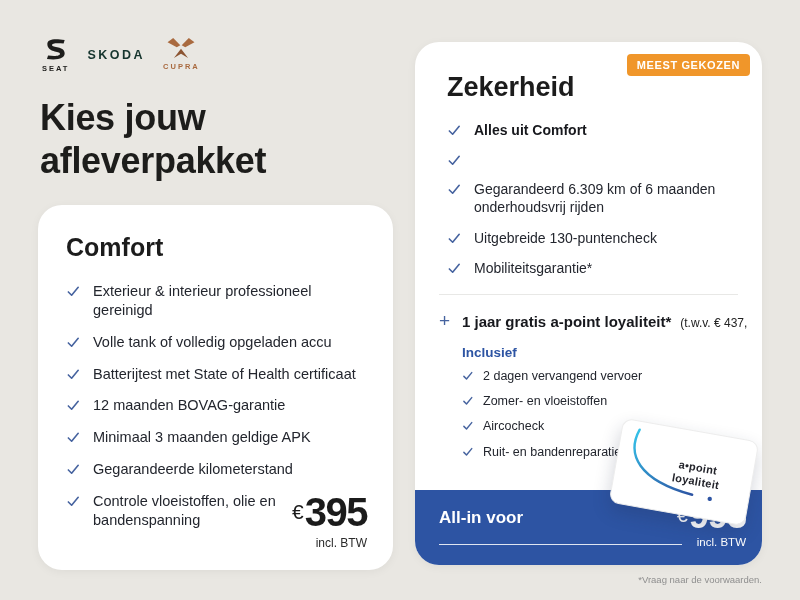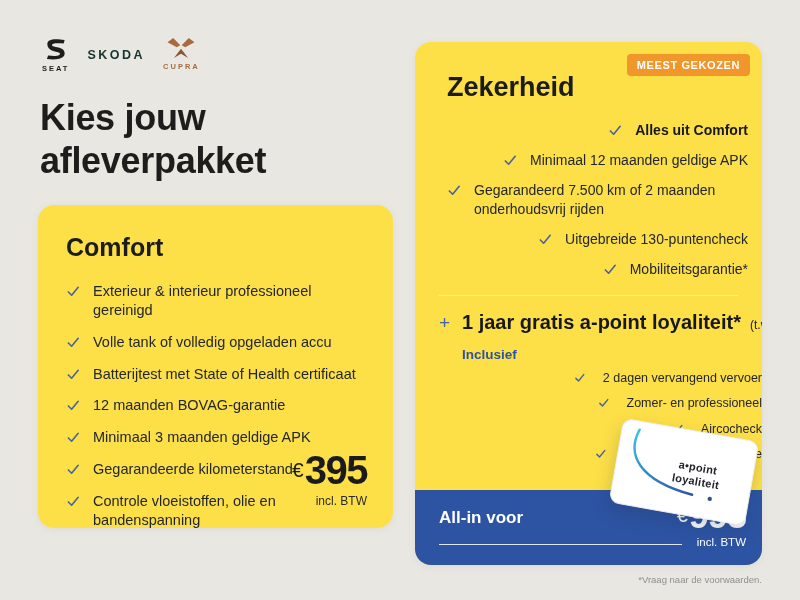--- a/index.html
+++ b/index.html
@@ -10,49 +10,49 @@
   .brandbar{position:absolute;left:42px;top:36px;display:flex;align-items:flex-start;gap:18px;}
   .brand{display:flex;flex-direction:column;align-items:center;gap:2px;}
   .brand-word{font-size:7.5px;font-weight:700;letter-spacing:2px;color:#1d1d1b;}
   .brand-word.cupra{color:#a96a3f;}
   .skoda-word{font-size:12.5px;font-weight:700;letter-spacing:2.5px;color:#16352e;margin-top:12px;}
 
   
   .heading{position:absolute;left:40px;top:96px;font-size:36px;line-height:1.2;font-weight:700;color:#1d1d1b;letter-spacing:-0.3px;}
 
   
-  .card{position:absolute;background:#fde047;border-radius:16px;box-shadow:0 2px 10px rgba(0,0,0,.05);box-sizing:border-box;}
+  .card{position:absolute;background:#ffffff;border-radius:24px;box-shadow:0 2px 10px rgba(0,0,0,.05);box-sizing:border-box;}
   .card-title{font-size:25px;font-weight:700;color:#1c1c1c;margin:0 0 20px 0;}
   .feat{display:flex;gap:12px;margin-bottom:13px;font-size:14.5px;color:#23262e;line-height:1.3;}
   .check{width:15px;height:15px;flex:none;margin-top:2px;color:#46639f;}
   .check-sm{width:12px;height:12px;flex:none;margin-top:2px;color:#46639f;}
   .bold{font-weight:700;color:#17181d;}
 
   
-  .card-comfort{left:38px;top:205px;width:355px;height:323px;padding:28px 28px 24px 28px;}
+  .card-comfort{left:38px;top:205px;width:355px;height:365px;padding:28px 28px 24px 28px;}
   .price{position:absolute;right:26px;bottom:20px;text-align:right;color:#1b1b1b;}
   .price .cur{font-size:21px;font-weight:400;vertical-align:7px;margin-right:1px;}
   .price .amt{font-size:40px;font-weight:700;letter-spacing:-1.5px;}
   .price .note{font-size:12px;color:#2b2b2b;margin-top:1px;}
 
   
   .card-zeker{left:415px;top:42px;width:347px;height:523px;overflow:hidden;}
   .zeker-body{padding:22px 14px 0 32px;position:relative;}
   .badge{position:absolute;top:12px;right:12px;background:#f0962a;color:#fff;font-size:11px;font-weight:700;letter-spacing:.6px;padding:5px 10px;border-radius:4px;}
   .zeker-title{font-size:27px;font-weight:700;color:#1c1c1c;margin:8px 0 18px 0;}
-  .card-zeker .feat{font-size:14px;margin-bottom:12px;justify-content:flex-end;}
+  .card-zeker .feat{font-size:14px;margin-bottom:12px;}
   .divider{height:1px;background:#e8e8e6;margin:17px 24px 15px 24px;}
   .bonus{display:flex;align-items:baseline;gap:9px;padding-left:24px;white-space:nowrap;}
   .plus{color:#46639f;font-size:19px;font-weight:400;flex:none;width:14px;}
-  .bonus-title{font-size:20px;font-weight:700;color:#17181d;}
+  .bonus-title{font-size:15px;font-weight:700;color:#17181d;}
   .bonus-value{font-size:12px;color:#222;}
   .bonus-value sup{font-size:8px;margin-left:31px;}
   .inclusief{margin:13px 0 8px 47px;color:#2d54a3;font-weight:700;font-size:13.5px;}
   .sub-feats{margin-left:47px;}
-  .sub-feats .feat{font-size:12.5px;margin-bottom:9px;gap:17px;color:#23262e;}
+  .sub-feats .feat{font-size:12.5px;margin-bottom:9px;gap:9px;color:#23262e;}
 
   
   .loyalty{position:absolute;right:9px;bottom:50px;width:136px;height:84px;background:#fff;border:1px solid #ededed;border-radius:10px;transform:rotate(10deg);box-shadow:0 8px 18px rgba(30,40,70,.20);z-index:3;display:flex;align-items:center;justify-content:center;}
   .loyalty-arc{position:absolute;left:0;top:0;width:136px;height:84px;}
   .loyalty-text{position:relative;text-align:center;font-size:11px;font-weight:700;color:#23242b;line-height:1.3;letter-spacing:.3px;margin-left:26px;}
 
   
   .zeker-footer{position:absolute;left:0;right:0;bottom:0;height:75px;background:#2d54a3;color:#fff;z-index:2;}
   .footer-label{position:absolute;left:24px;top:18px;font-size:17px;font-weight:700;}
   .footer-line{position:absolute;left:24px;right:80px;top:54px;height:1px;background:rgba(255,255,255,.85);}
@@ -156,27 +156,26 @@
       <div class="feat">
         <svg class="check" viewBox="0 0 16 16">
             <path d="M2.5 8.5l3.5 3.5 7-8.5" fill="none" stroke="currentColor" stroke-width="1.7" stroke-linecap="round" stroke-linejoin="round"></path>
           </svg>
         <span class="bold">Alles uit Comfort</span>
       </div>
       <div class="feat">
         <svg class="check" viewBox="0 0 16 16">
             <path d="M2.5 8.5l3.5 3.5 7-8.5" fill="none" stroke="currentColor" stroke-width="1.7" stroke-linecap="round" stroke-linejoin="round"></path>
           </svg>
-        <span>Minimaal 12 maanden geldige APK</span>
-      </div>
-      <div class="feat">
-        <svg class="check" viewBox="0 0 16 16">
-            <path d="M2.5 8.5l3.5 3.5 7-8.5" fill="none" stroke="currentColor" stroke-width="1.7" stroke-linecap="round" stroke-linejoin="round"></path>
-          </svg>
-        <span>Gegarandeerd 7.500 km of 2 maanden onderhoudsvrij rijden</span>
+      </div>
+      <div class="feat">
+        <svg class="check" viewBox="0 0 16 16">
+            <path d="M2.5 8.5l3.5 3.5 7-8.5" fill="none" stroke="currentColor" stroke-width="1.7" stroke-linecap="round" stroke-linejoin="round"></path>
+          </svg>
+        <span>Gegarandeerd 6.309 km of 6 maanden onderhoudsvrij rijden</span>
       </div>
       <div class="feat">
         <svg class="check" viewBox="0 0 16 16">
             <path d="M2.5 8.5l3.5 3.5 7-8.5" fill="none" stroke="currentColor" stroke-width="1.7" stroke-linecap="round" stroke-linejoin="round"></path>
           </svg>
         <span>Uitgebreide 130-puntencheck</span>
       </div>
       <div class="feat">
         <svg class="check" viewBox="0 0 16 16">
             <path d="M2.5 8.5l3.5 3.5 7-8.5" fill="none" stroke="currentColor" stroke-width="1.7" stroke-linecap="round" stroke-linejoin="round"></path>
@@ -199,21 +198,21 @@
       <div class="feat">
         <svg class="check-sm" viewBox="0 0 16 16">
             <path d="M2.5 8.5l3.5 3.5 7-8.5" fill="none" stroke="currentColor" stroke-width="1.9" stroke-linecap="round" stroke-linejoin="round"></path>
           </svg>
         <span>2 dagen vervangend vervoer</span>
       </div>
       <div class="feat">
         <svg class="check-sm" viewBox="0 0 16 16">
             <path d="M2.5 8.5l3.5 3.5 7-8.5" fill="none" stroke="currentColor" stroke-width="1.9" stroke-linecap="round" stroke-linejoin="round"></path>
           </svg>
-        <span>Zomer- en professioneel</span>
+        <span>Zomer- en vloeistoffen</span>
       </div>
       <div class="feat">
         <svg class="check-sm" viewBox="0 0 16 16">
             <path d="M2.5 8.5l3.5 3.5 7-8.5" fill="none" stroke="currentColor" stroke-width="1.9" stroke-linecap="round" stroke-linejoin="round"></path>
           </svg>
         <span>Aircocheck</span>
       </div>
       <div class="feat">
         <svg class="check-sm" viewBox="0 0 16 16">
             <path d="M2.5 8.5l3.5 3.5 7-8.5" fill="none" stroke="currentColor" stroke-width="1.9" stroke-linecap="round" stroke-linejoin="round"></path>

